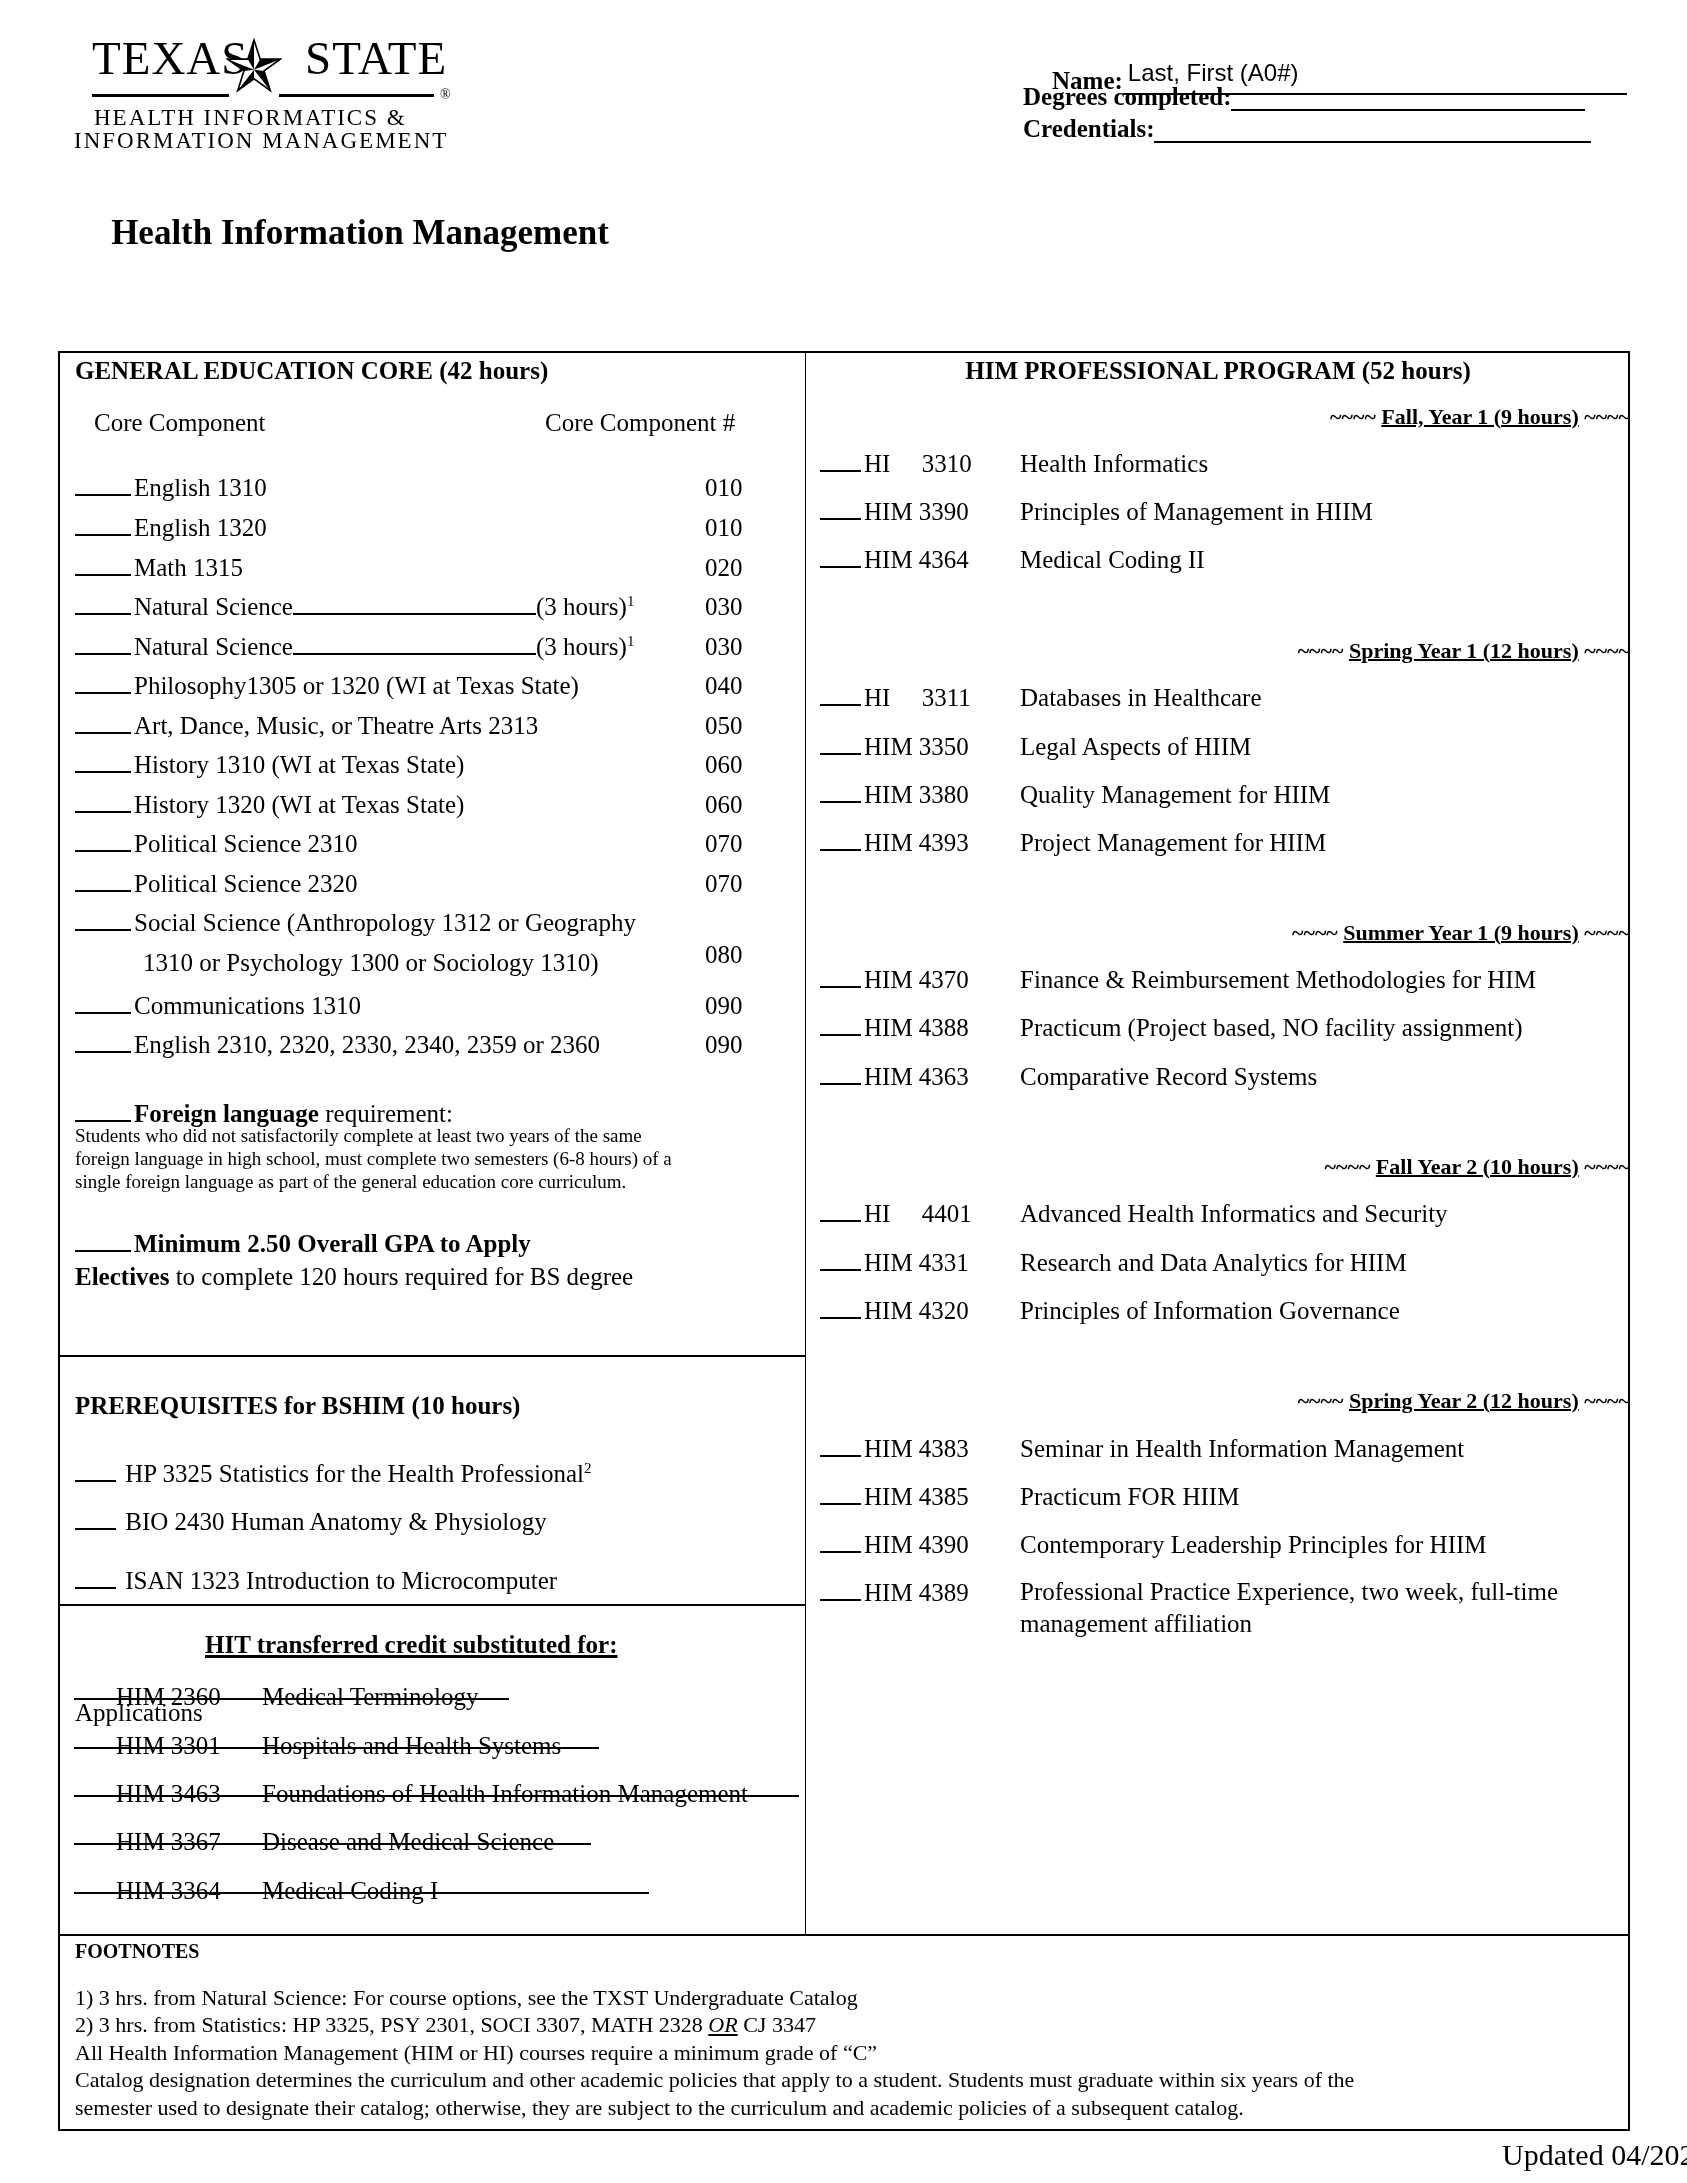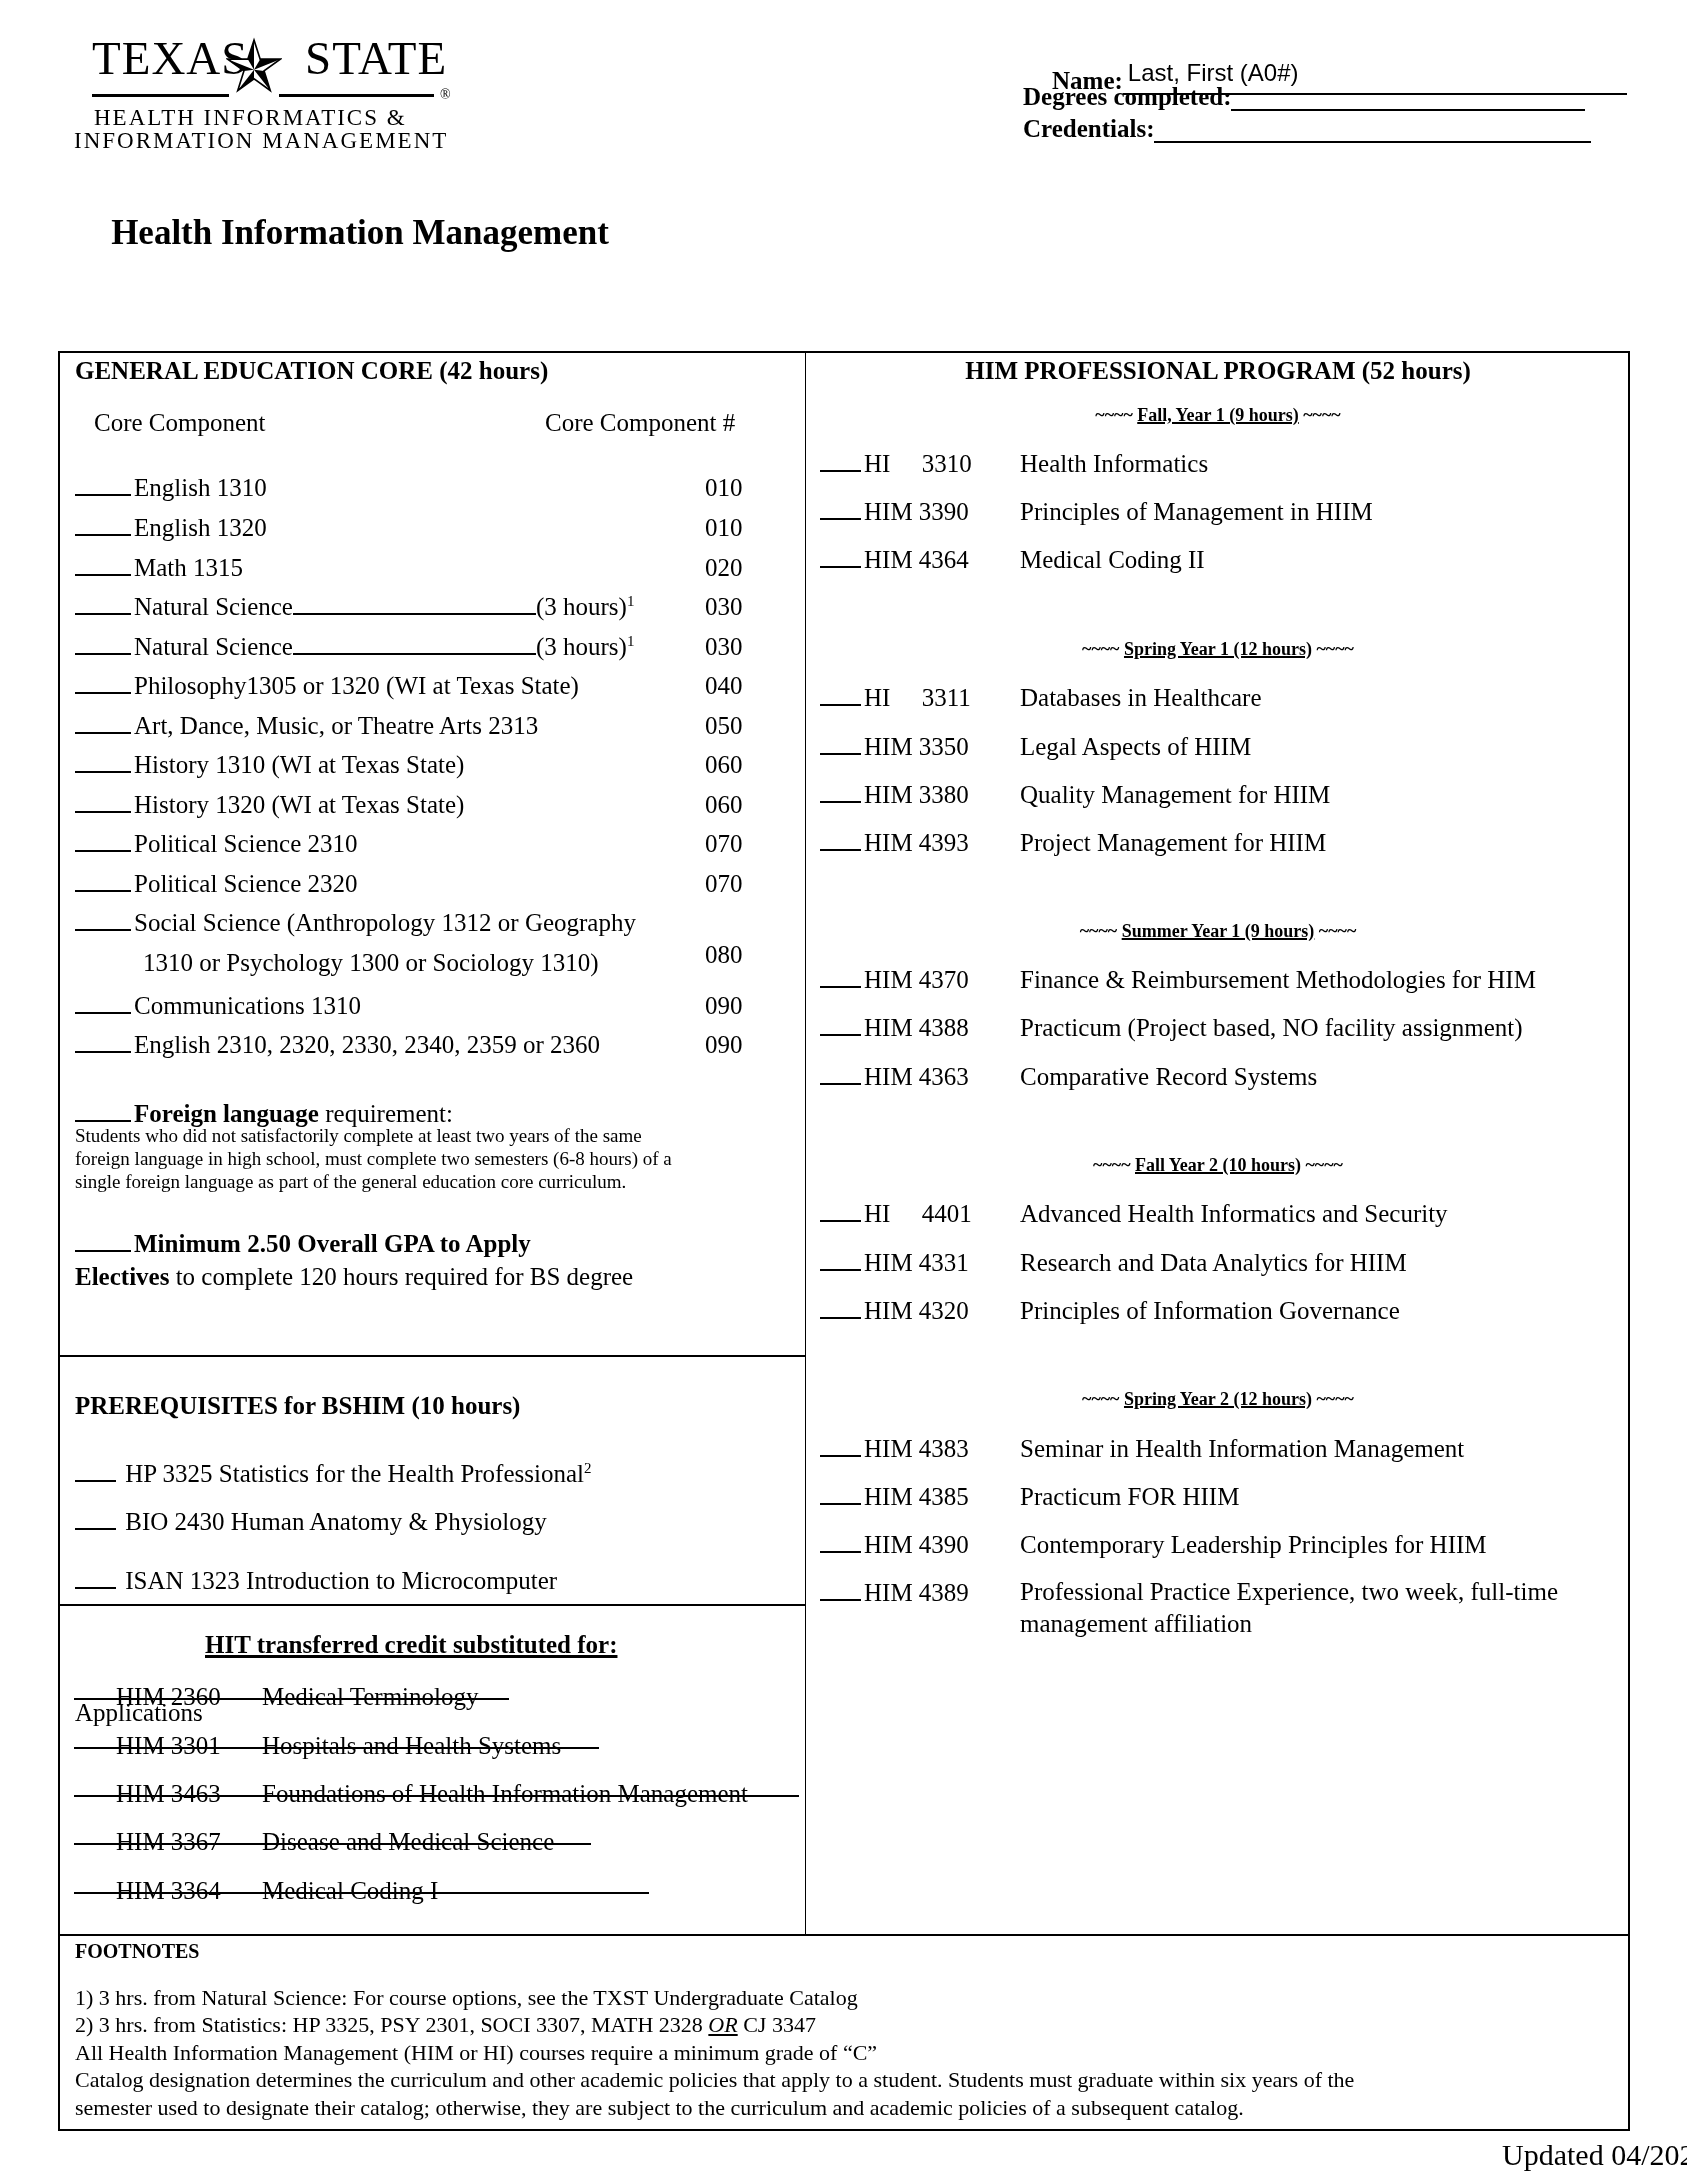--- a/index.html
+++ b/index.html
@@ -39,21 +39,21 @@
   .sect-head { position: absolute; font-weight: bold; font-size: 25px; line-height: 1; white-space: nowrap; }
   .txt { position: absolute; font-size: 25px; line-height: 1; white-space: nowrap; }
   .blank { display: inline-block; border-bottom: 2px solid #000; width: 56px; vertical-align: baseline; margin-right: 3px; }
   .blank.short { width: 41px; }
   .blank.pre { width: 41px; }
   .ns-line { display: inline-block; border-bottom: 2px solid #000; width: 243px; }
   sup { font-size: 15px; vertical-align: super; line-height: 0; }
 
   .small { position: absolute; font-size: 19px; line-height: 23px; white-space: nowrap; }
 
-  .term-head { position: absolute; font-size: 18px; font-weight: bold; white-space: nowrap; line-height: 1; text-align: center; }
+  .term-head { position: absolute; font-size: 22px; font-weight: bold; white-space: nowrap; line-height: 1; text-align: right; }
   .term-head u { text-decoration-thickness: 2px; }
 
   .course { position: absolute; left: 820px; font-size: 25px; line-height: 1; white-space: nowrap; }
   .course .code { display: inline-block; width: 157px; }
   .course .cname { position: absolute; left: 200px; top: 0; }
   .course .cname.wrap { white-space: normal; width: 583px; line-height: 32px; top: -4px; }
 
   .strike-row { position: absolute; left: 74px; font-size: 25px; line-height: 1; white-space: nowrap; }
   .strike-row .scode { position: absolute; left: 42px; }
   .strike-row .sname { position: absolute; left: 188px; }

